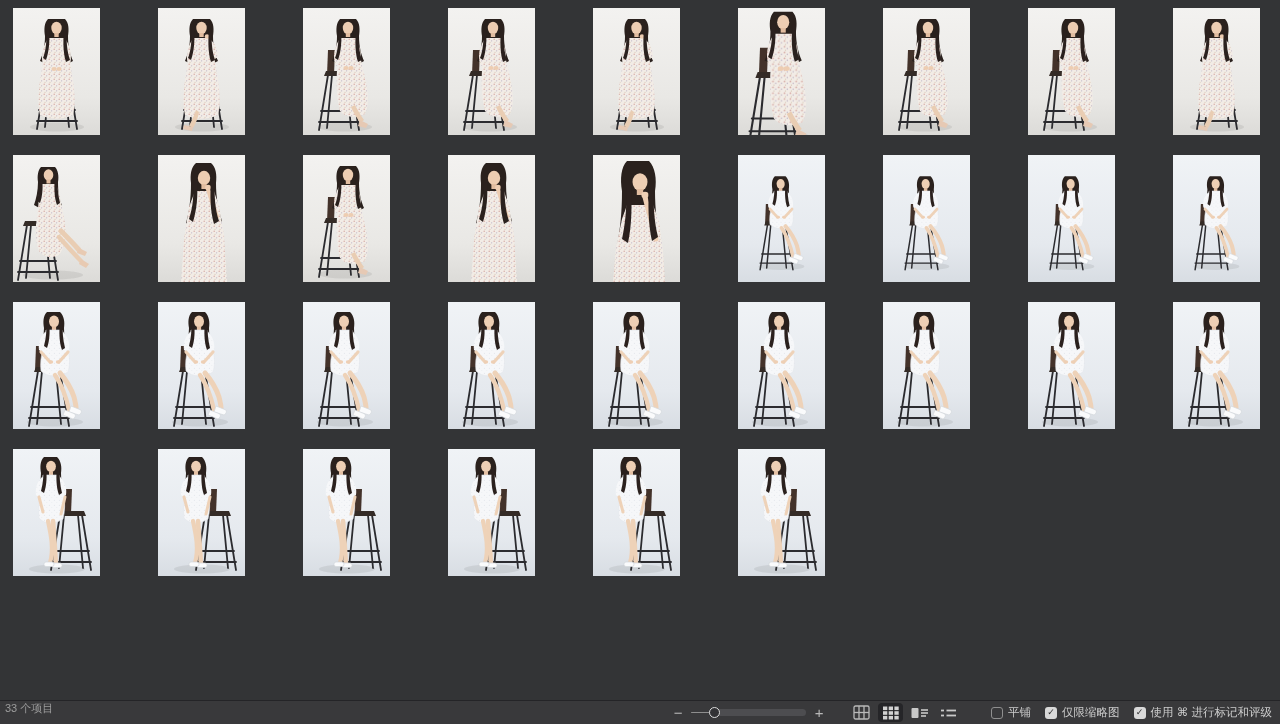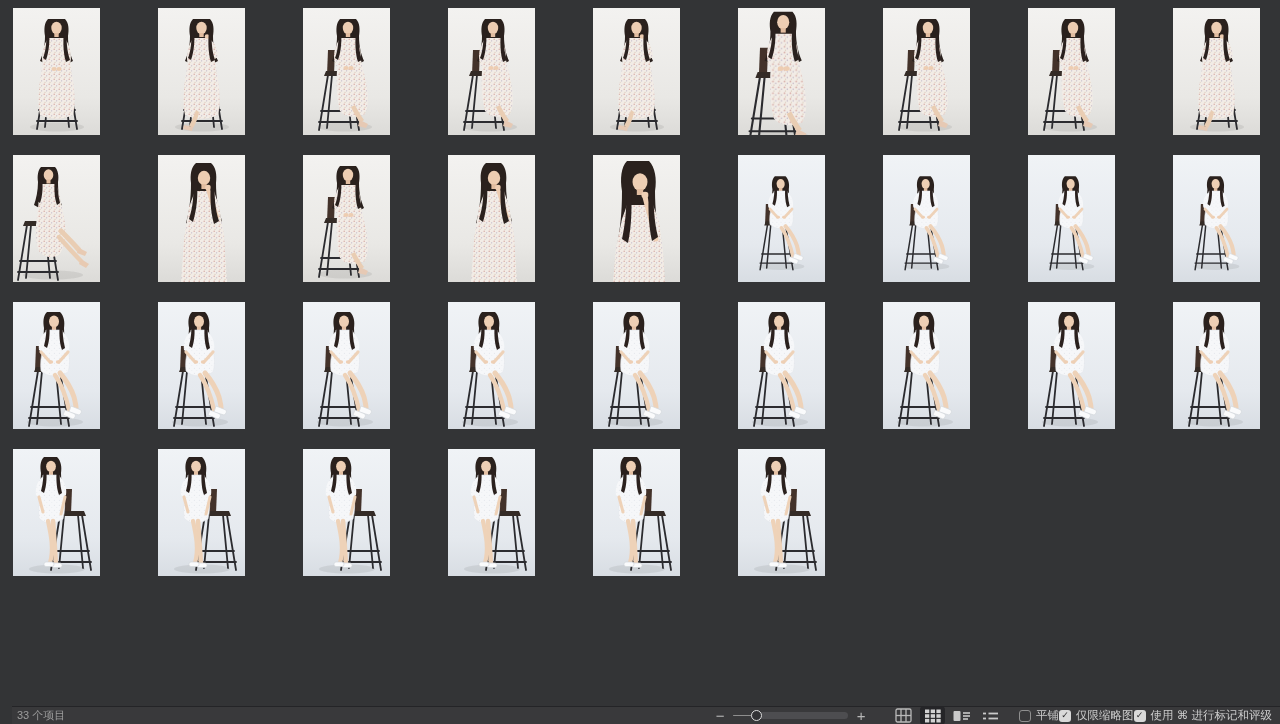--- a/index.html
+++ b/index.html
@@ -11,39 +11,39 @@
   html,body{margin:0;padding:0}
   body{width:1280px;height:724px;overflow:hidden;background:var(--content-bg);
        font-family:"Liberation Sans","DejaVu Sans",sans-serif;}
   .app{position:relative;width:1280px;height:724px;background:var(--content-bg)}
   .content{position:absolute;left:0;top:0;right:0;bottom:29px;overflow:hidden}
   .grid{display:grid;grid-template-columns:repeat(9,87px);grid-auto-rows:127px;
         column-gap:58px;row-gap:20px;padding:8px 0 0 13px}
   .thumb{width:87px;height:127px;overflow:hidden;background:#e9e9e8}
   .ph{width:100%;height:100%;display:block}
 
-  .statusbar{position:absolute;left:12px;right:0;bottom:0;height:18px;
+  .statusbar{position:absolute;left:0;right:0;bottom:0;height:24px;
              background:var(--bar-bg);border-top:1px solid var(--bar-border);
-             display:flex;align-items:center}
+             display:flex;}
   .count{margin-left:5px;font-size:11px;color:var(--text-dim);white-space:nowrap}
   .bar-right{margin-left:auto;display:flex;align-items:center;margin-right:8px}
   .zbtn{background:none;border:none;color:#b8b8b8;font-size:15px;line-height:1;
         width:16px;padding:0;cursor:default;font-family:inherit}
   .slider{width:115px;height:14px;position:relative;margin:0 5px}
   .track-thin{position:absolute;top:6.2px;left:0;height:1.6px;background:#8e8e8e;border-radius:1px}
   .track-thick{position:absolute;top:3.5px;right:0;height:7px;border-radius:4px;background:#4d4d50}
   .sthumb{position:absolute;top:1.4px;width:11px;height:11px;border-radius:50%;
           background:#323235;border:1.6px solid #dcdcdc}
   .viewmodes{display:flex;align-items:center;margin-left:18px}
   .viewbtn{width:25px;height:19px;display:flex;align-items:center;justify-content:center;
            background:none;border:none;border-radius:4px;margin-left:4px;padding:0;cursor:default}
   .viewbtn.selected{background:var(--pressed-bg)}
   .vicon{display:flex;align-items:center;justify-content:center}
   .toggles{display:flex;align-items:center;margin-left:16px}
-  .toggle{display:flex;align-items:center;cursor:default}
+  .toggle{display:flex;align-items:center;margin-left:14px;cursor:default}
   .checkbox{width:12px;height:12px;border-radius:3px;margin-right:5px;flex:none;
             border:1.5px solid #8f8f8f;background:transparent;
             display:flex;align-items:center;justify-content:center;
             font-size:9px;font-weight:bold;line-height:1;color:var(--check-mark)}
   .checkbox.checked{border:none;background:var(--check-bg)}
   .tlabel{font-size:11.5px;color:var(--text);white-space:nowrap}
   .defs-holder{position:absolute;width:0;height:0;overflow:hidden}
 </style>
 </head>
 <body>

